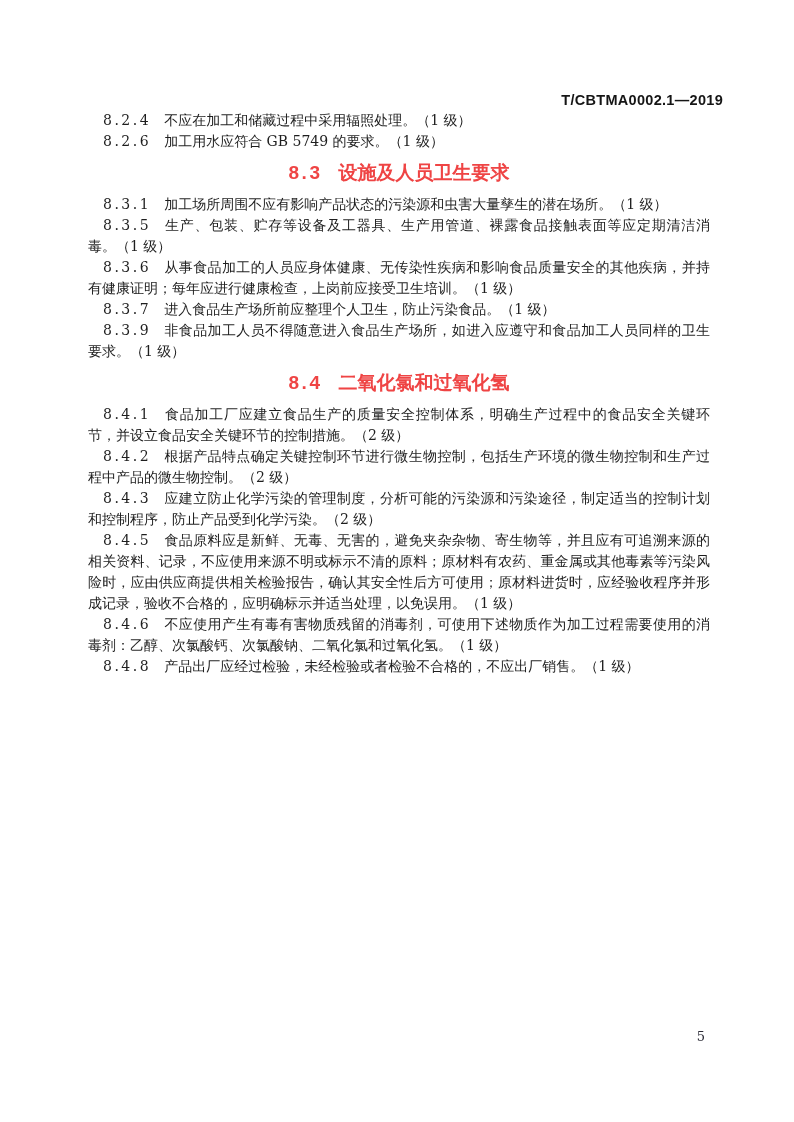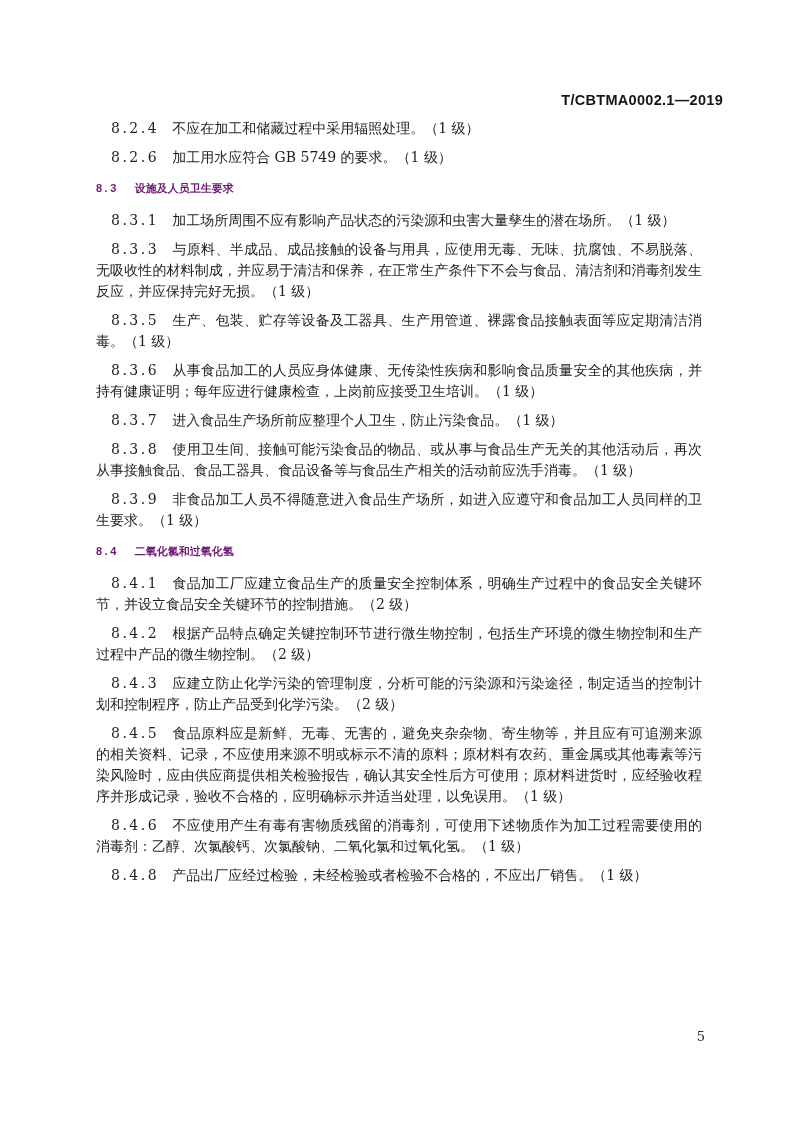--- a/index.html
+++ b/index.html
@@ -28,36 +28,36 @@
     letter-spacing: 0.3px;
     color: #151515;
   }
   .content {
     position: absolute;
     top: 110px;
     left: 88px;
     width: 622px;
   }
   .content p {
-    margin: 8px;
+    margin: 0;
     font-size: 14px;
     line-height: 21px;
     text-align: justify;
   }
   p.item {
     text-indent: 15px;
   }
   p.heading {
     font-weight: bold;
     font-family: "Liberation Sans", "DejaVu Sans", sans-serif;
-    font-size: 11px;
+    font-size: 19px;
     margin-top: 10px !important;
     margin-bottom: 11px !important;
-    text-align: left;
-    color: #701a75;
+    text-align: center;
+    color: #ef4444;
   }
   .num {
     letter-spacing: 2.5px;
     padding-right: 13px;
     white-space: nowrap;
   }
   .heading .num {
     padding-right: 16px;
   }
   .page-number {
@@ -84,33 +84,27 @@
       <p class="item">
       <span class="num">8.2.6</span><span class="txt">加工用水应符合 GB 5749 的要求。（1 级）</span>
     </p>
       <p class="heading">
       <span class="num">8.3</span><span class="txt">设施及人员卫生要求</span>
     </p>
       <p class="item">
       <span class="num">8.3.1</span><span class="txt">加工场所周围不应有影响产品状态的污染源和虫害大量孳生的潜在场所。（1 级）</span>
     </p>
       <p class="item">
-      <span class="num">8.3.3</span><span class="txt">与原料、半成品、成品接触的设备与用具，应使用无毒、无味、抗腐蚀、不易脱落、无吸收性的材料制成，并应易于清洁和保养，在正常生产条件下不会与食品、清洁剂和消毒剂发生反应，并应保持完好无损。（1 级）</span>
-    </p>
-      <p class="item">
       <span class="num">8.3.5</span><span class="txt">生产、包装、贮存等设备及工器具、生产用管道、裸露食品接触表面等应定期清洁消毒。（1 级）</span>
     </p>
       <p class="item">
       <span class="num">8.3.6</span><span class="txt">从事食品加工的人员应身体健康、无传染性疾病和影响食品质量安全的其他疾病，并持有健康证明；每年应进行健康检查，上岗前应接受卫生培训。（1 级）</span>
     </p>
       <p class="item">
       <span class="num">8.3.7</span><span class="txt">进入食品生产场所前应整理个人卫生，防止污染食品。（1 级）</span>
-    </p>
-      <p class="item">
-      <span class="num">8.3.8</span><span class="txt">使用卫生间、接触可能污染食品的物品、或从事与食品生产无关的其他活动后，再次从事接触食品、食品工器具、食品设备等与食品生产相关的活动前应洗手消毒。（1 级）</span>
     </p>
       <p class="item">
       <span class="num">8.3.9</span><span class="txt">非食品加工人员不得随意进入食品生产场所，如进入应遵守和食品加工人员同样的卫生要求。（1 级）</span>
     </p>
       <p class="heading">
       <span class="num">8.4</span><span class="txt">二氧化氯和过氧化氢</span>
     </p>
       <p class="item">
       <span class="num">8.4.1</span><span class="txt">食品加工厂应建立食品生产的质量安全控制体系，明确生产过程中的食品安全关键环节，并设立食品安全关键环节的控制措施。（2 级）</span>
     </p>

